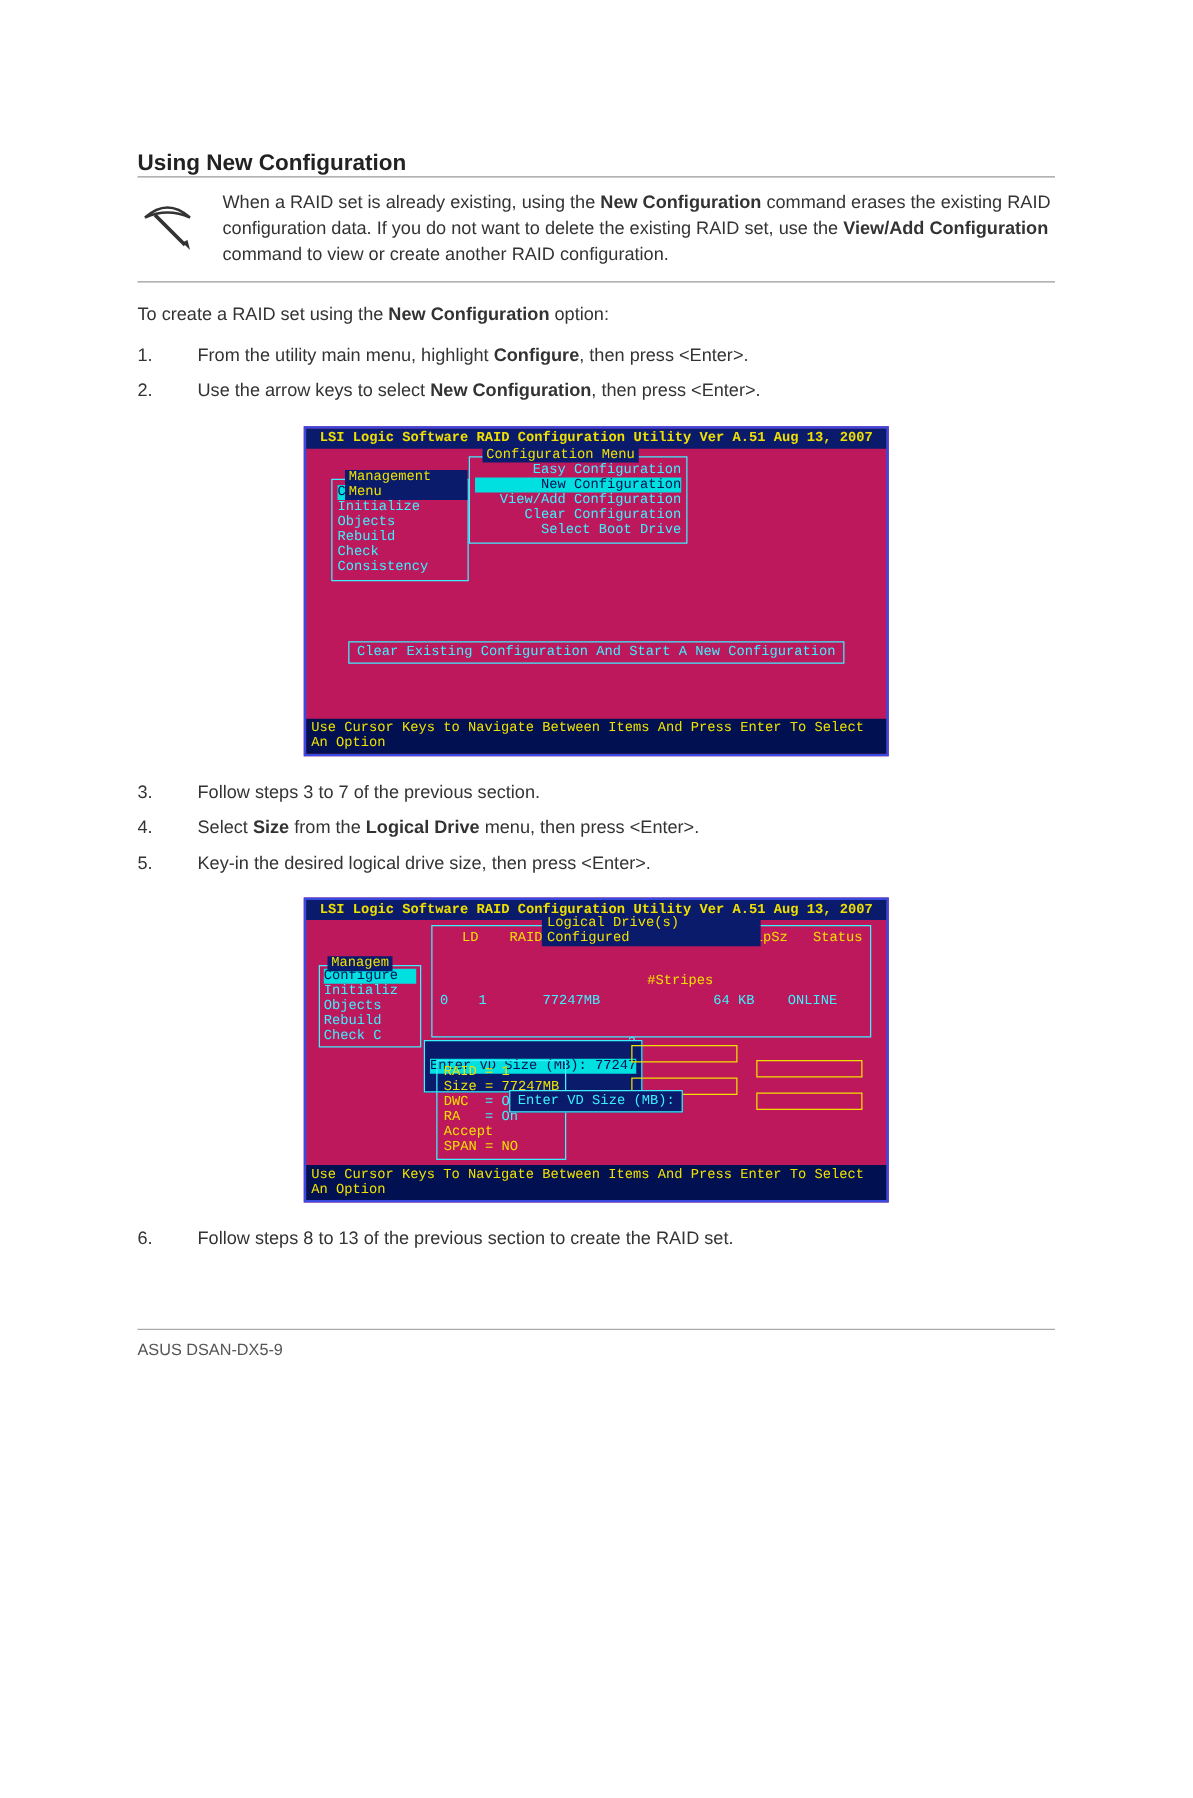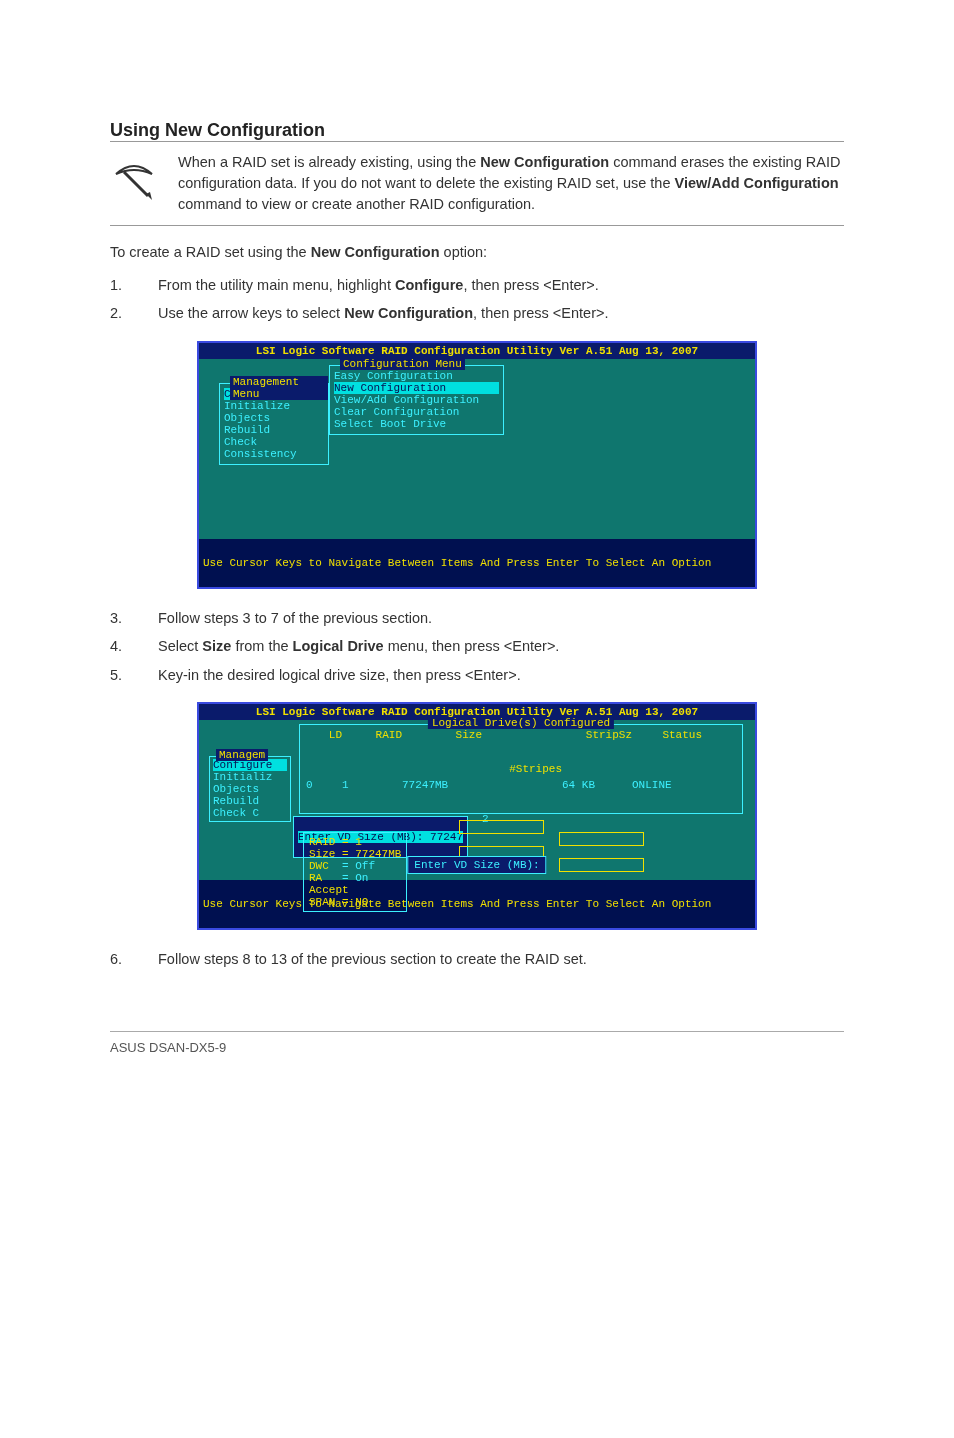--- a/index.html
+++ b/index.html
@@ -51,23 +51,23 @@
   margin-bottom: 6px;
   padding-left: 48px;
   position: relative;
 }
 ol li::before {
   content: counter(item) ".";
   position: absolute;
   left: 0;
 }
 .terminal {
-  background: #0f766e;
+  background: #be185d;
   border: 2px solid #3a4ae0;
-  width: 560px;
+  width: 468px;
   margin: 10px auto 18px auto;
   font-family: "Courier New", monospace;
   font-size: 11px;
   color: #3cf0ff;
   position: relative;
 }
 .term-title {
   background: #0a1b6b;
   color: #f0e000;
   text-align: center;
@@ -101,41 +101,43 @@
   background: #00e0e0;
   color: #041050;
   display: inline-block;
   width: 100%;
 }
 .cfg-box {
   top: 6px;
   left: 130px;
   width: 175px;
   padding: 4px 4px;
+  text-align: right;
 }
 .cfg-box .sel {
   background: #00e0e0;
   color: #041050;
   display: inline-block;
   width: 100%;
 }
 .bottom-msg {
   position: absolute;
   bottom: 8px;
   left: 50%;
   transform: translateX(-50%);
   border: 1px solid #3cf0ff;
   padding: 2px 6px;
   color: #3cf0ff;
   white-space: nowrap;
 }
 .term-footer {
   background: #001050;
   color: #f0e000;
-  padding: 18px 4px;
+  padding: 2px 4px;
+  margin-top: 36px;
 }
 
 
 .t2-body { min-height: 160px; padding: 0; }
 .t2-head-row {
   display: flex;
   color: #f0e000;
   padding: 2px 6px;
   gap: 0;
   text-align: right;
@@ -262,20 +264,21 @@
       <div>Check Consistency</div>
     </div>
     <div class="menu-box cfg-box">
       <span class="menu-title">Configuration Menu</span>
       <div>Easy Configuration</div>
       <div><span class="sel">New Configuration</span></div>
       <div>View/Add Configuration</div>
       <div>Clear Configuration</div>
       <div>Select Boot Drive</div>
     </div>
+    <div class="bottom-msg">Clear Existing Configuration And Start A New Configuration</div>
   </div>
   <div class="term-footer">Use Cursor Keys to Navigate Between Items And Press Enter To Select An Option</div>
 </div>
 
 <ol start="3" style="counter-reset:item 2">
   <li><span>Follow steps 3 to 7 of the previous section.</span></li>
   <li>
     <span>Select </span><b>Size</b><span> from the </span><b>Logical Drive</b><span> menu, then press &lt;Enter&gt;.</span>
   </li>
   <li><span>Key-in the desired logical drive size, then press &lt;Enter&gt;.</span></li>

